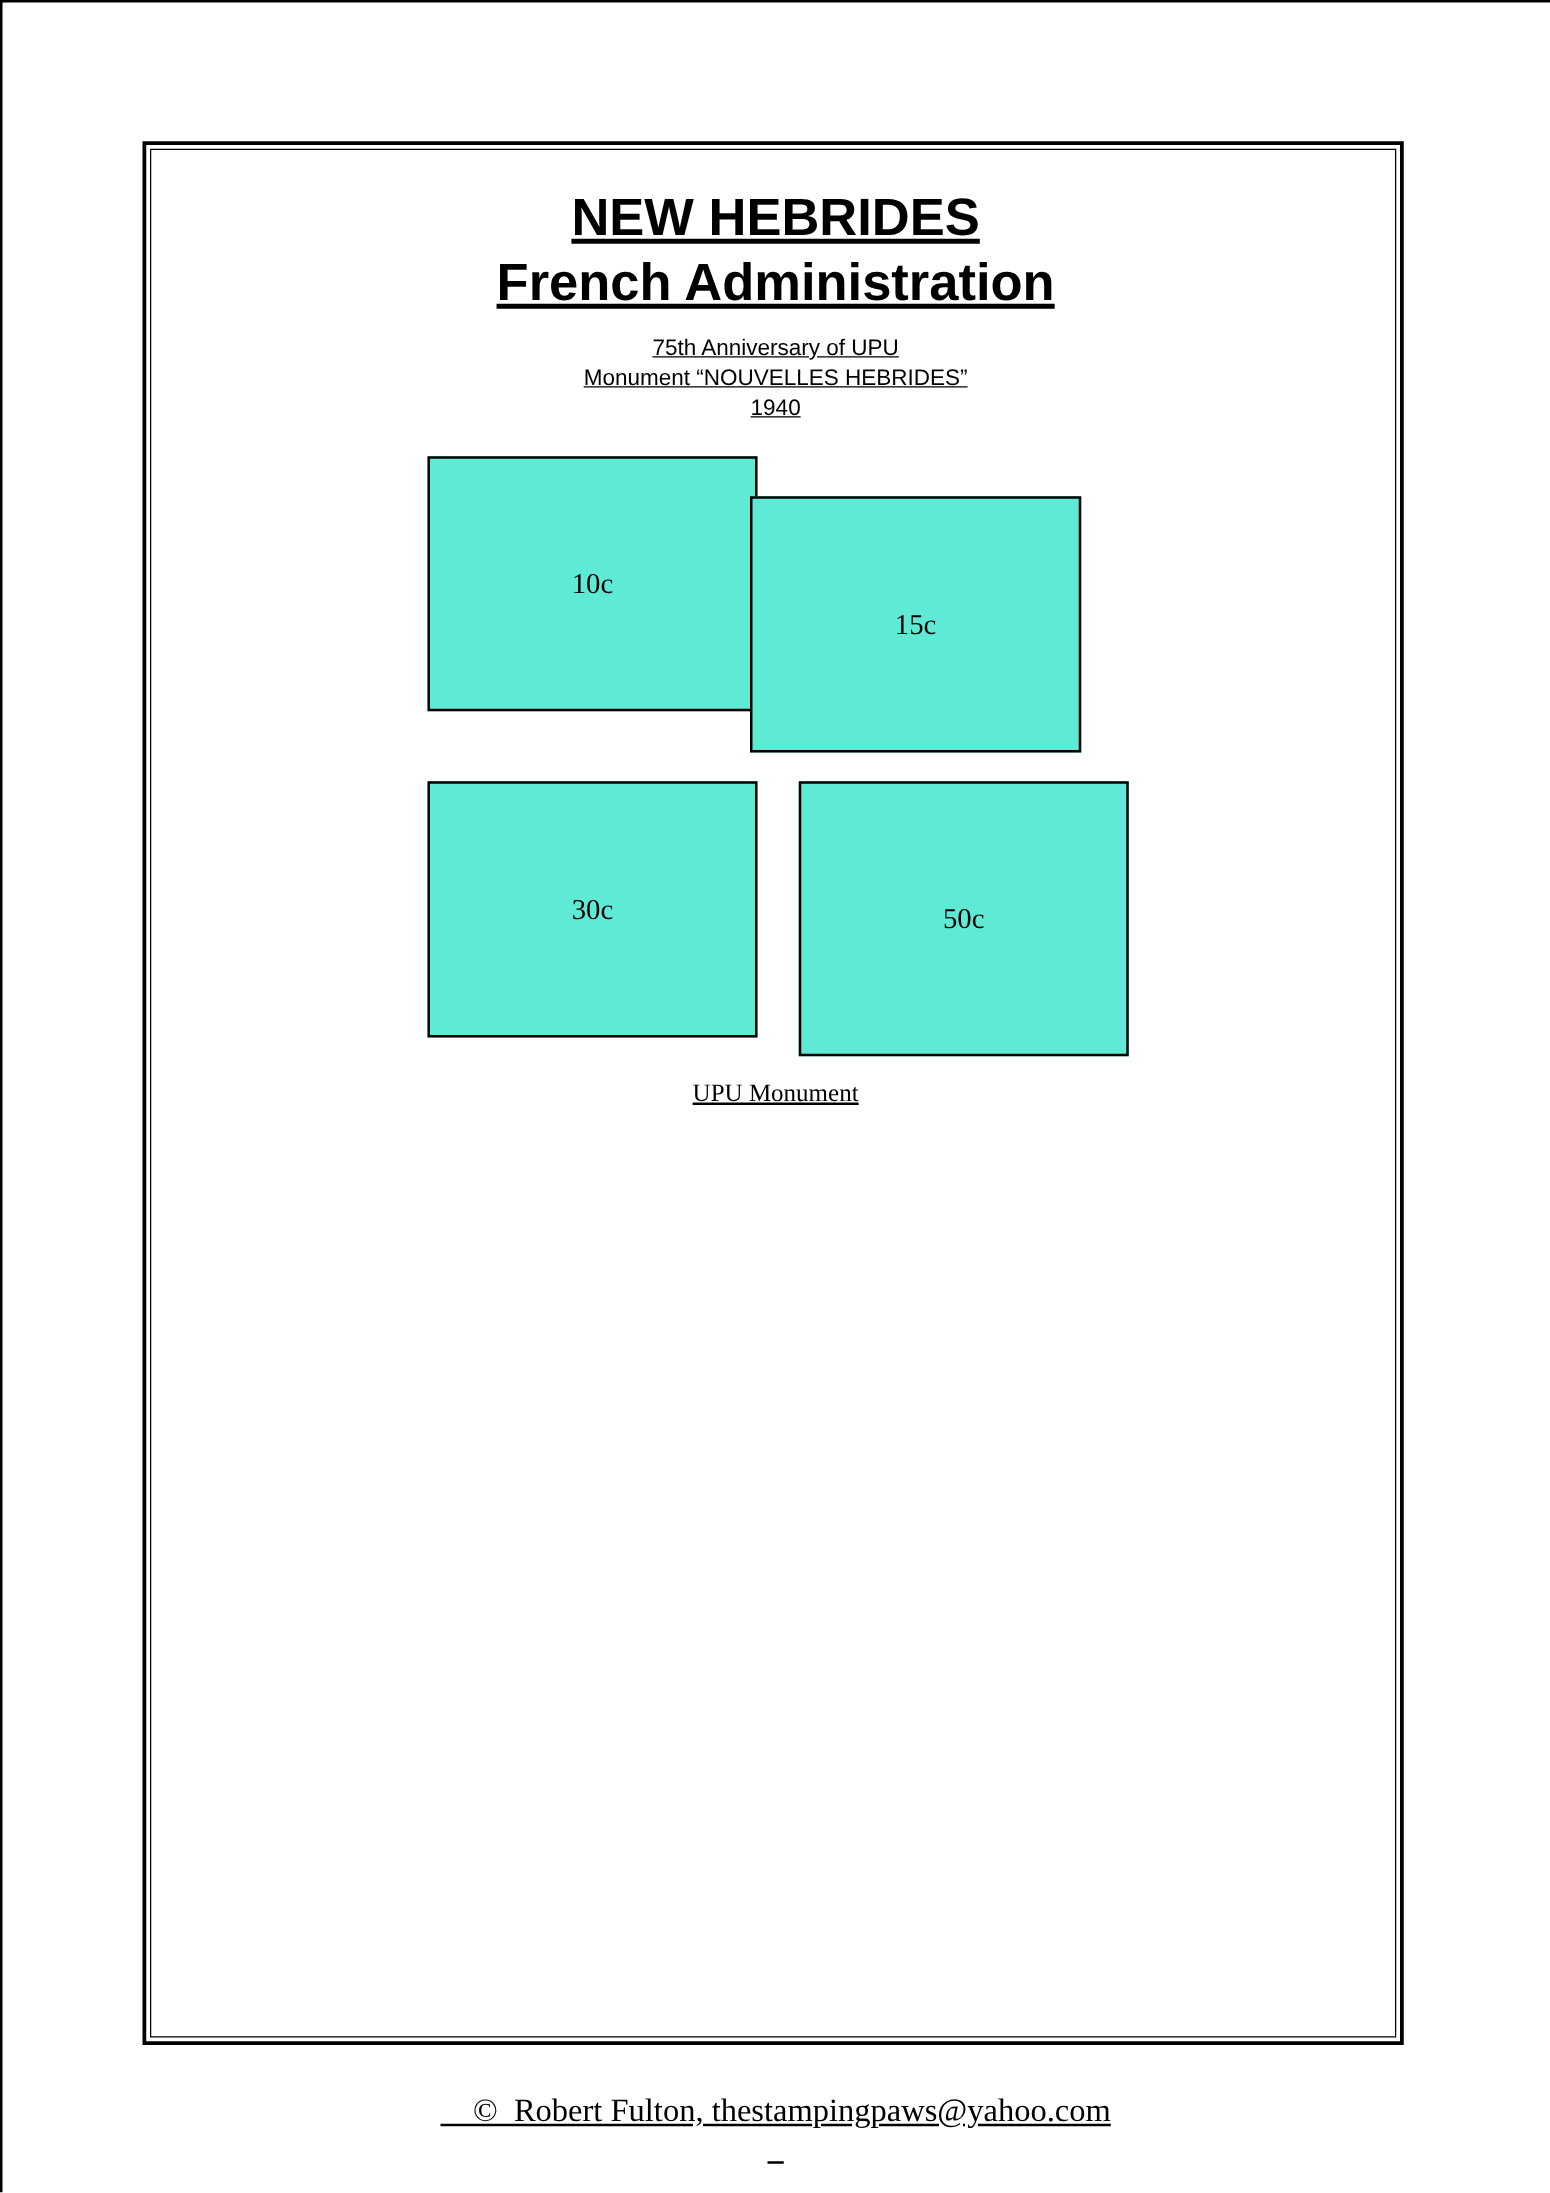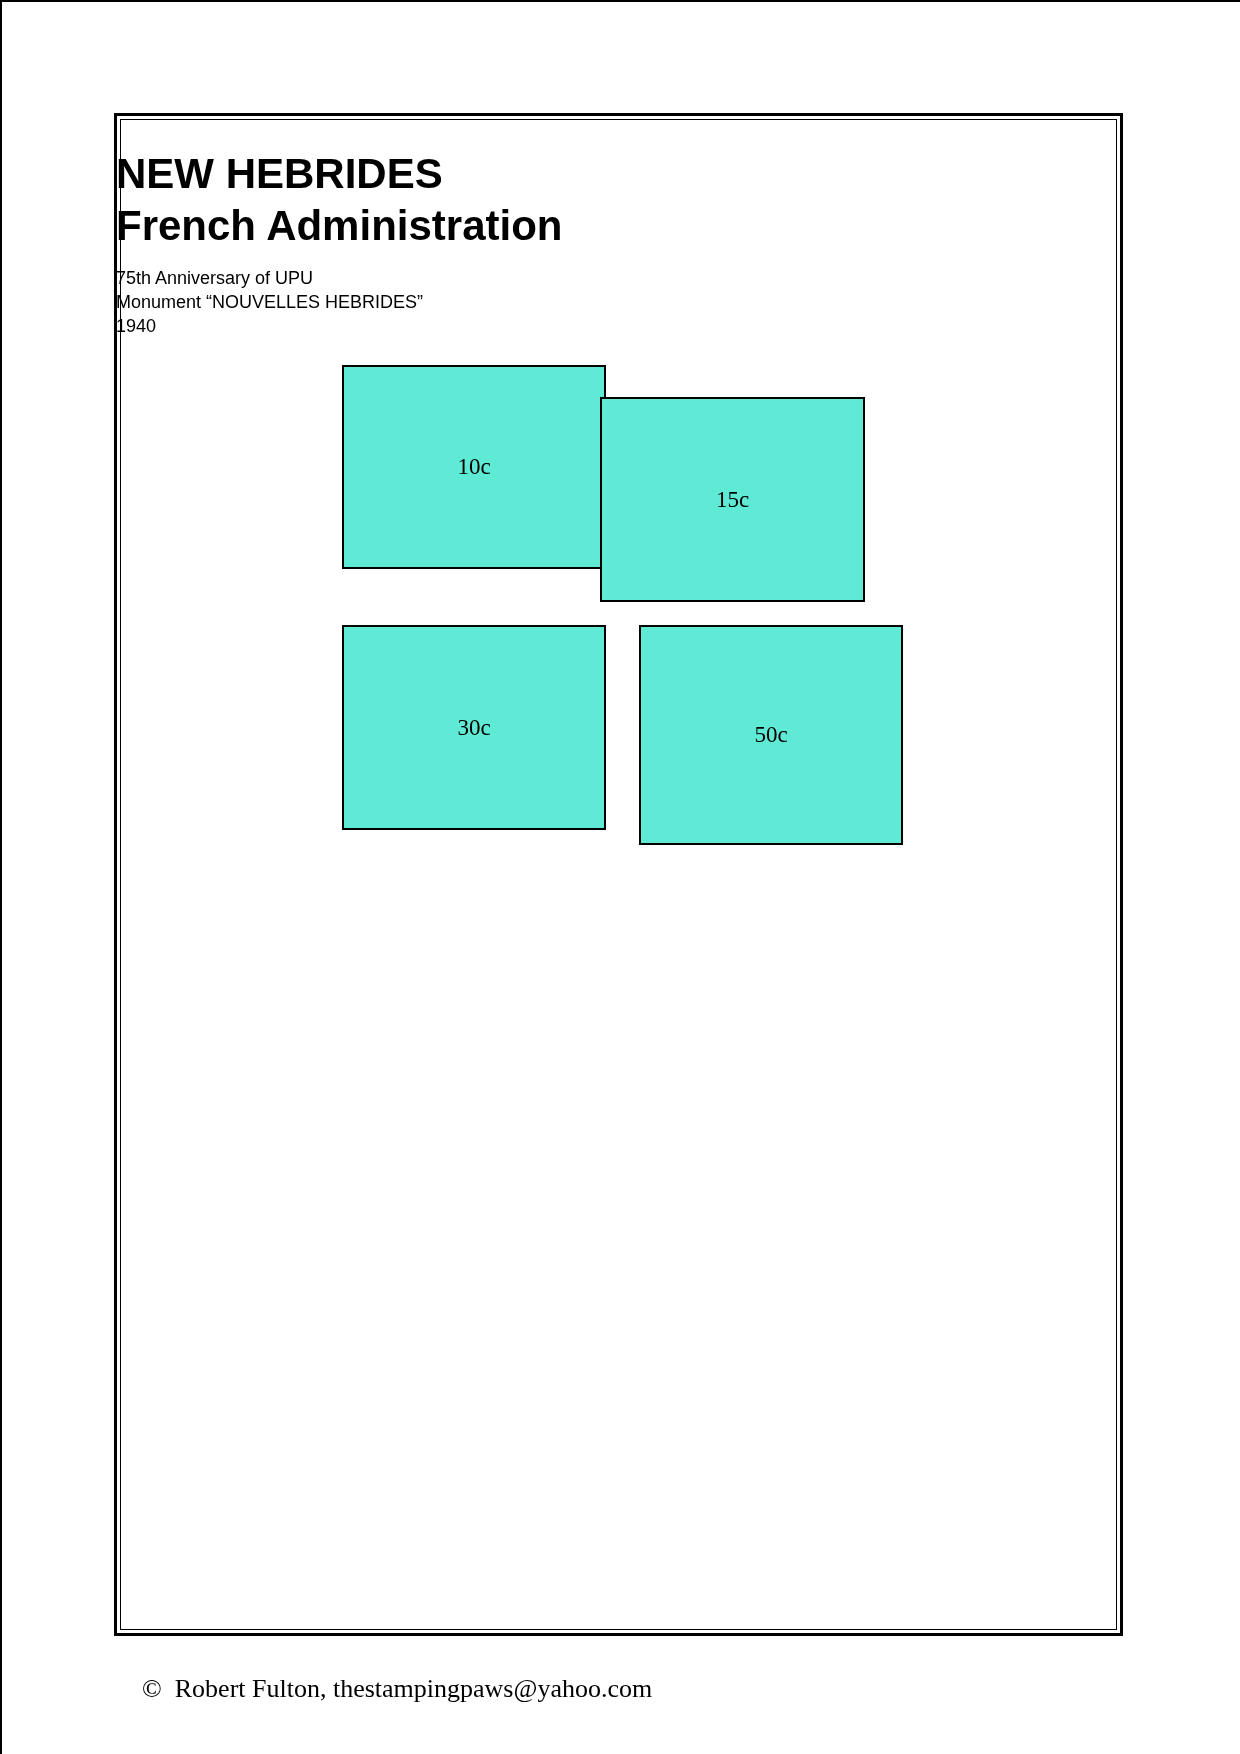--- a/index.html
+++ b/index.html
@@ -36,21 +36,22 @@
   .frame-inner {
     position: absolute;
     left: 3px; top: 3px; right: 3px; bottom: 3px;
     border: 1px solid #000000;
   }
 
   .centered-band {
     position: absolute;
     left: 116px;
     width: 1009px;
-    text-align: left;
+    text-align: center;
+    text-decoration: underline;
   }
 
   .title-block {
     top: 148px;
     font-weight: bold;
     font-size: 42px;
     line-height: 52px;
     letter-spacing: 0px;
   }
 
@@ -124,18 +125,21 @@
   </div>
 
   <div class="stamp-box stamp-3">
     <span>30c</span>
   </div>
 
   <div class="stamp-box stamp-4">
     <span>50c</span>
   </div>
 
+  <div class="centered-band caption-block">
+    <span>UPU Monument</span>
+  </div>
 
   <div class="centered-band footer-block">
     <span>©  Robert Fulton, thestampingpaws@yahoo.com</span>
   </div>
 
 </div>
 
 </body></html>

